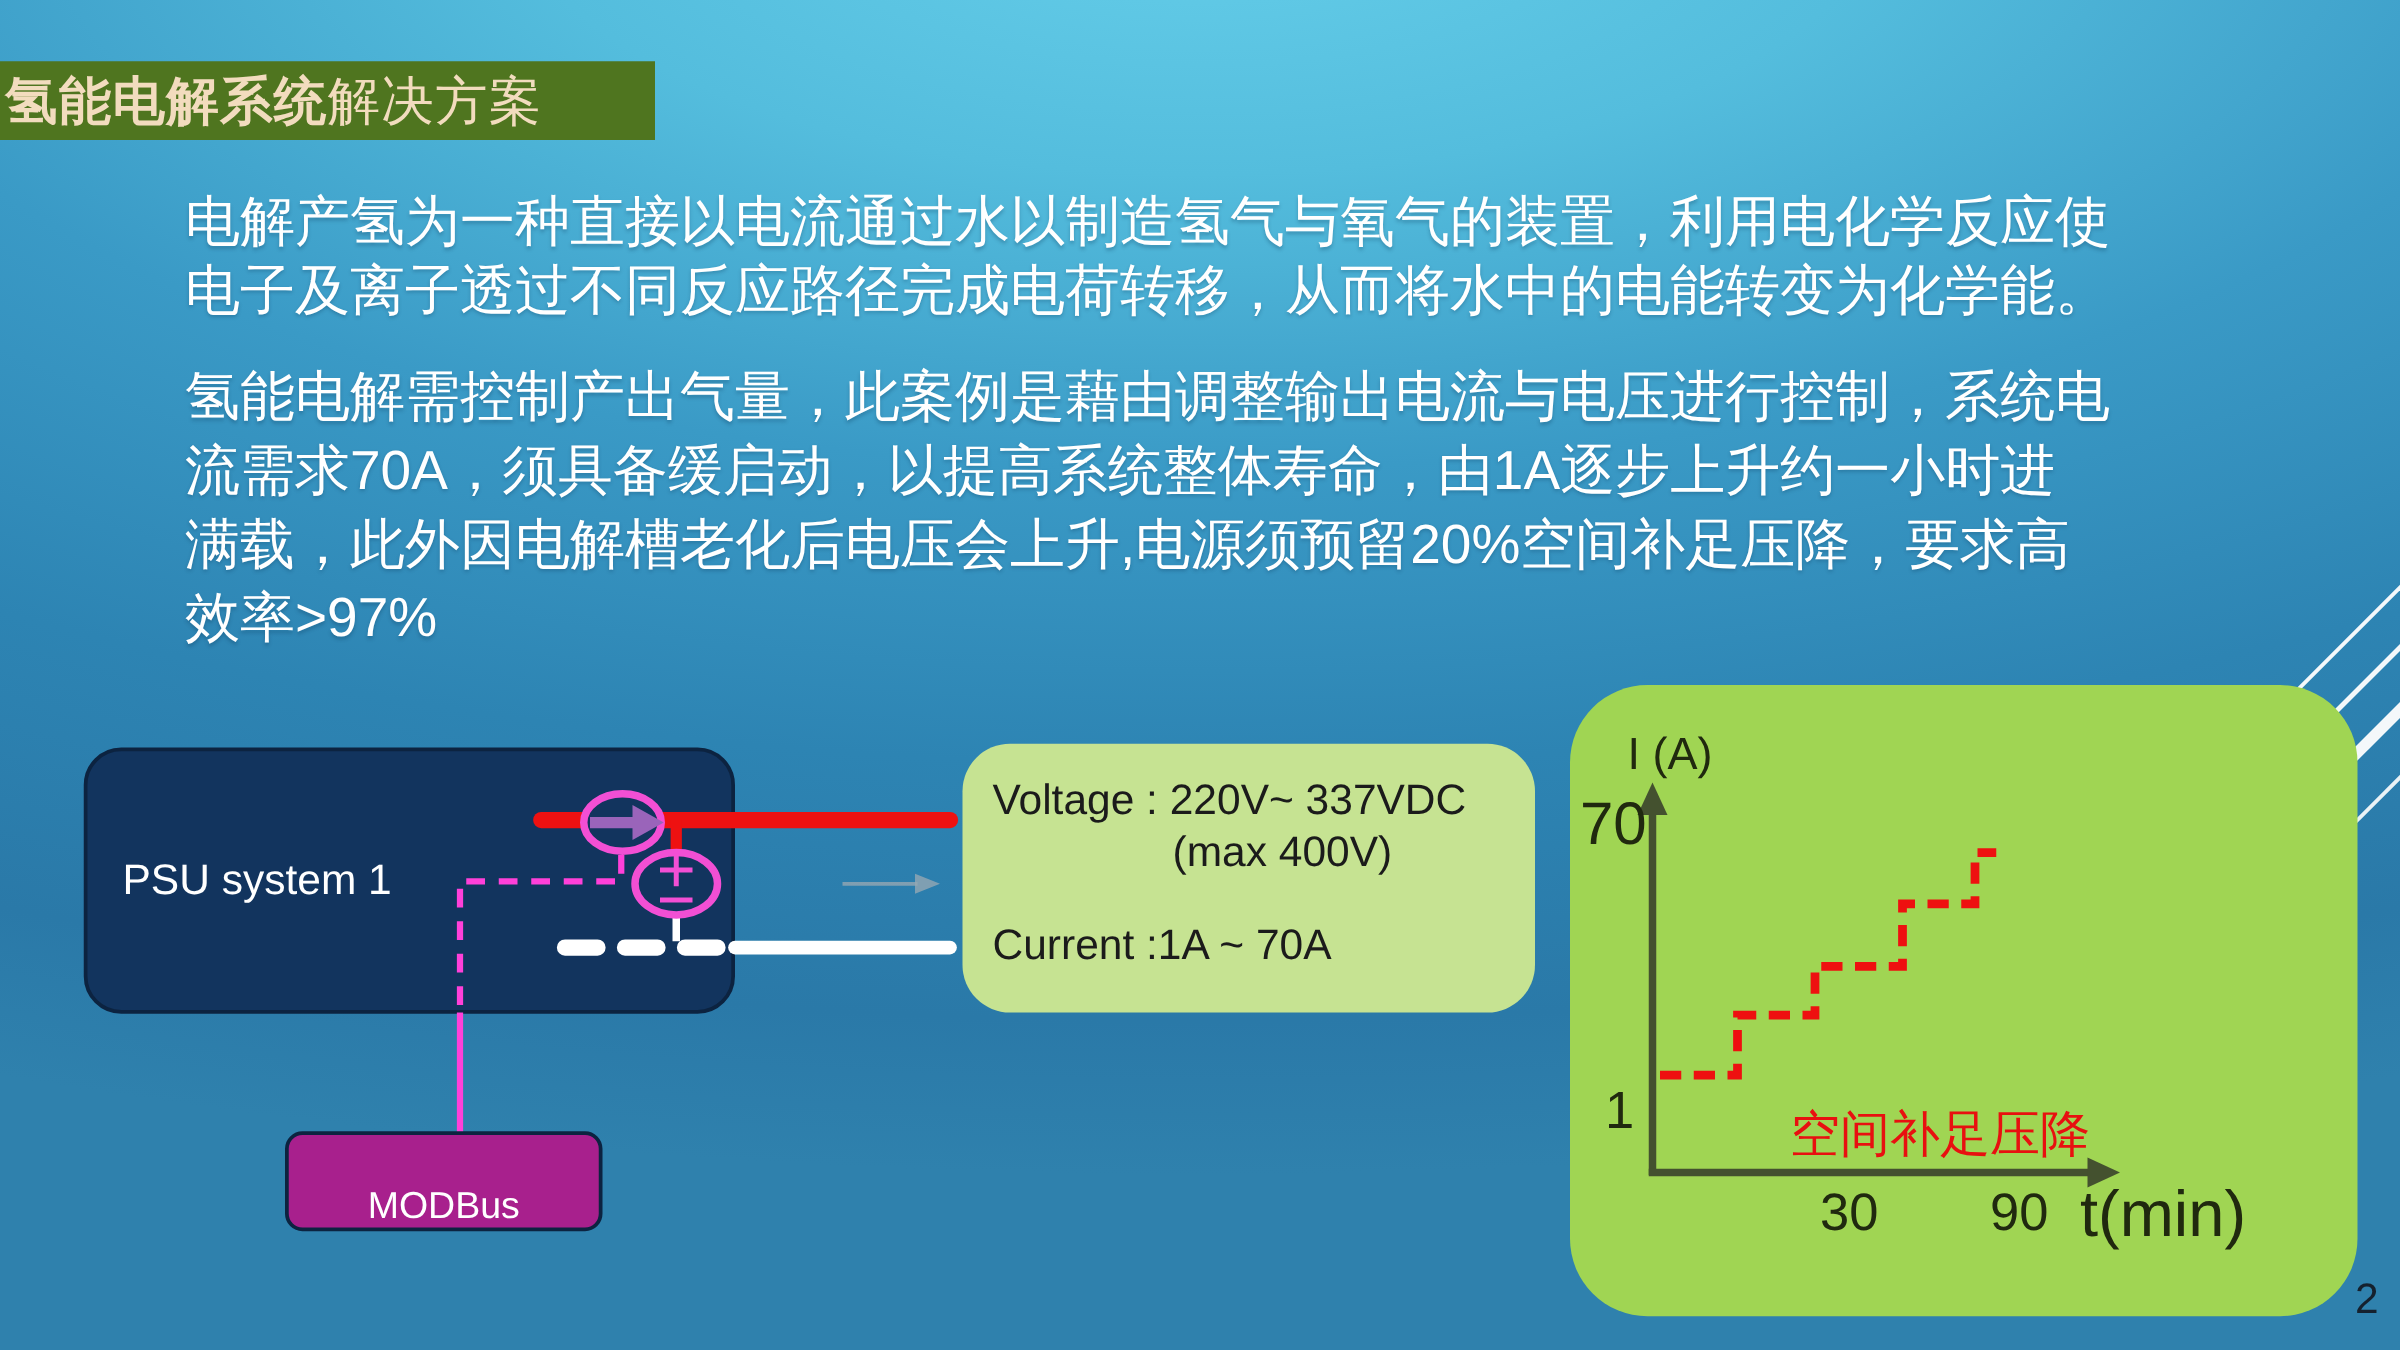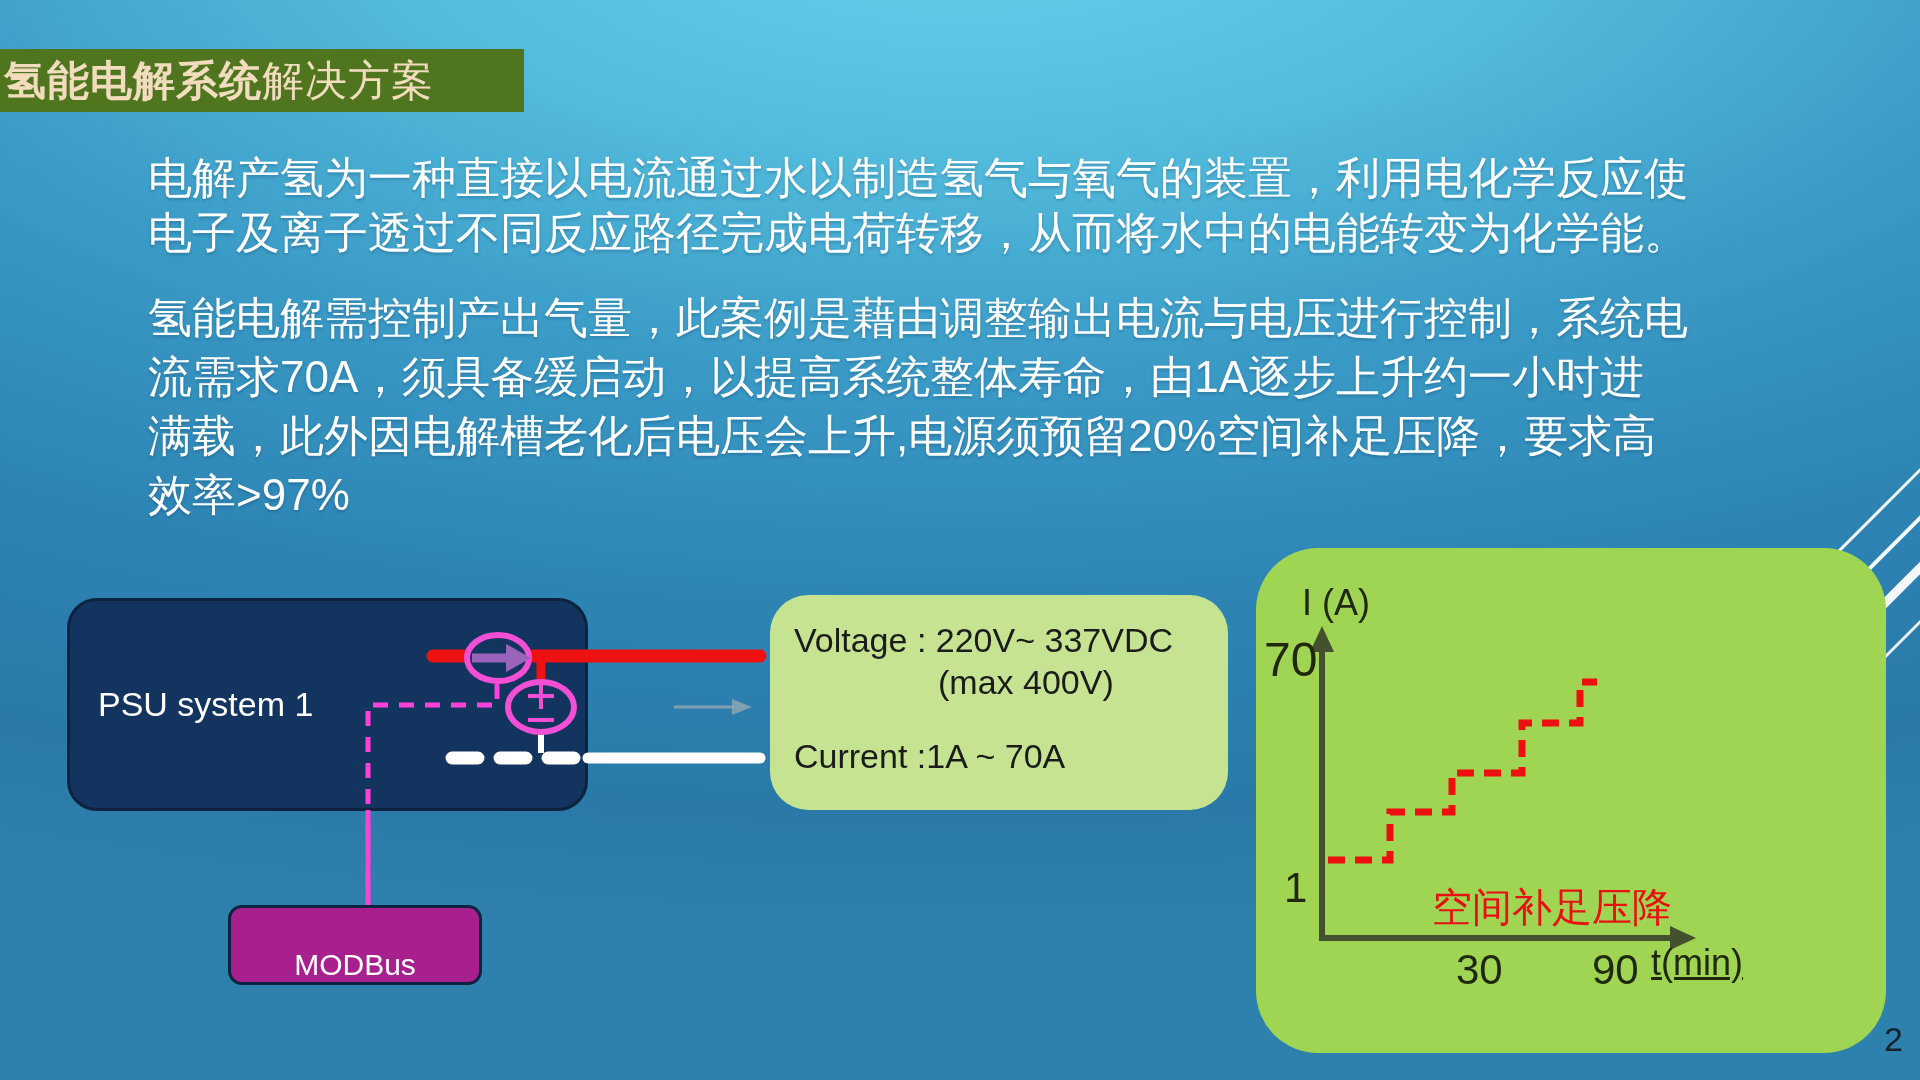--- a/index.html
+++ b/index.html
@@ -58,21 +58,21 @@
   .chart-box {
     position:absolute; left:1256px; top:548px; width:630px; height:505px;
     background:#a0d553; border-radius:62px; z-index:3;
   }
   .chart-box div { position:absolute; color:#20290f; white-space:nowrap; }
   .chart-ylabel     { left:46px;  top:34px;  font-size:36px; }
   .ytick-70         { left:8px;   top:84px;  font-size:48px; }
   .ytick-1          { left:28px;  top:316px; font-size:42px; }
   .xtick-30         { left:200px; top:398px; font-size:42px; }
   .xtick-60         { left:336px; top:398px; font-size:42px; }
-  .chart-xlabel     { left:395px; top:394px; font-size:36px;text-decoration:underline; }
+  .chart-xlabel     { left:408px; top:394px; font-size:52px; }
   .chart-annotation { left:176px; top:332px; font-size:40px; color:#e81010 !important; }
   .chart-svg { position:absolute; left:0; top:0; }
 
   .page-number {
     position:absolute; left:1884px; top:1020px; font-size:34px;
     color:#15212e; z-index:4;
   }
 </style>
 </head>
 <body>

